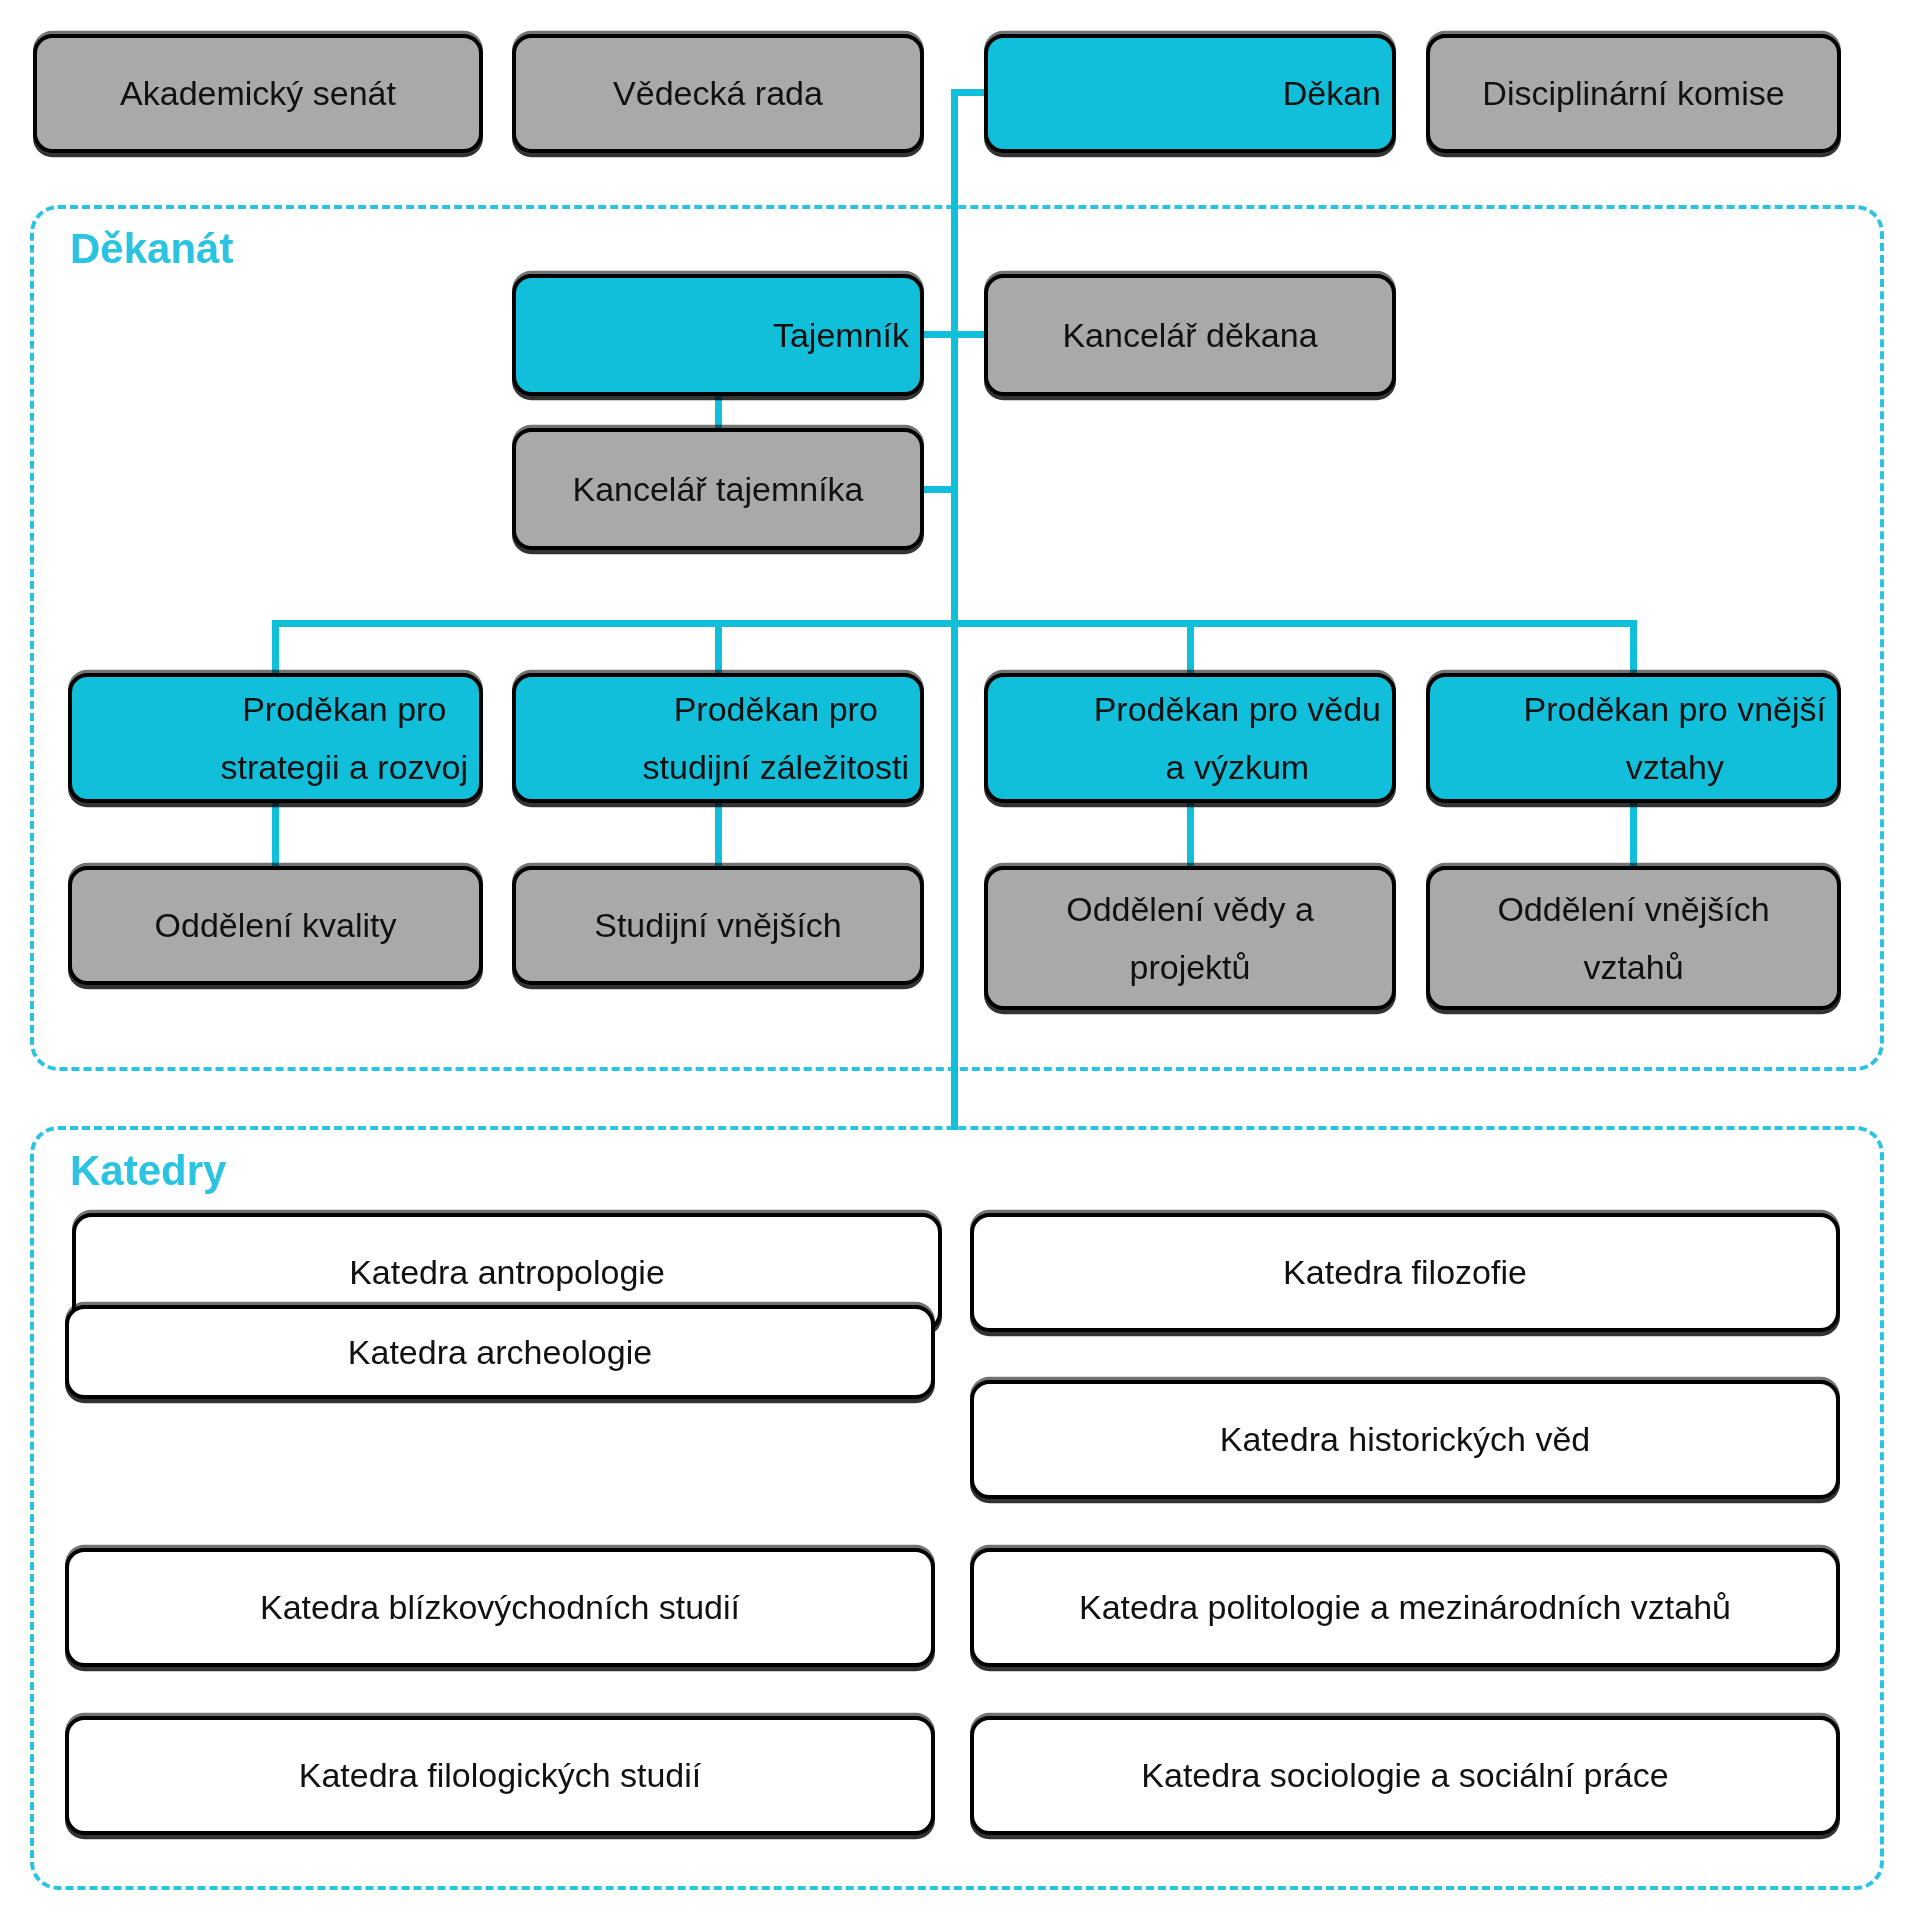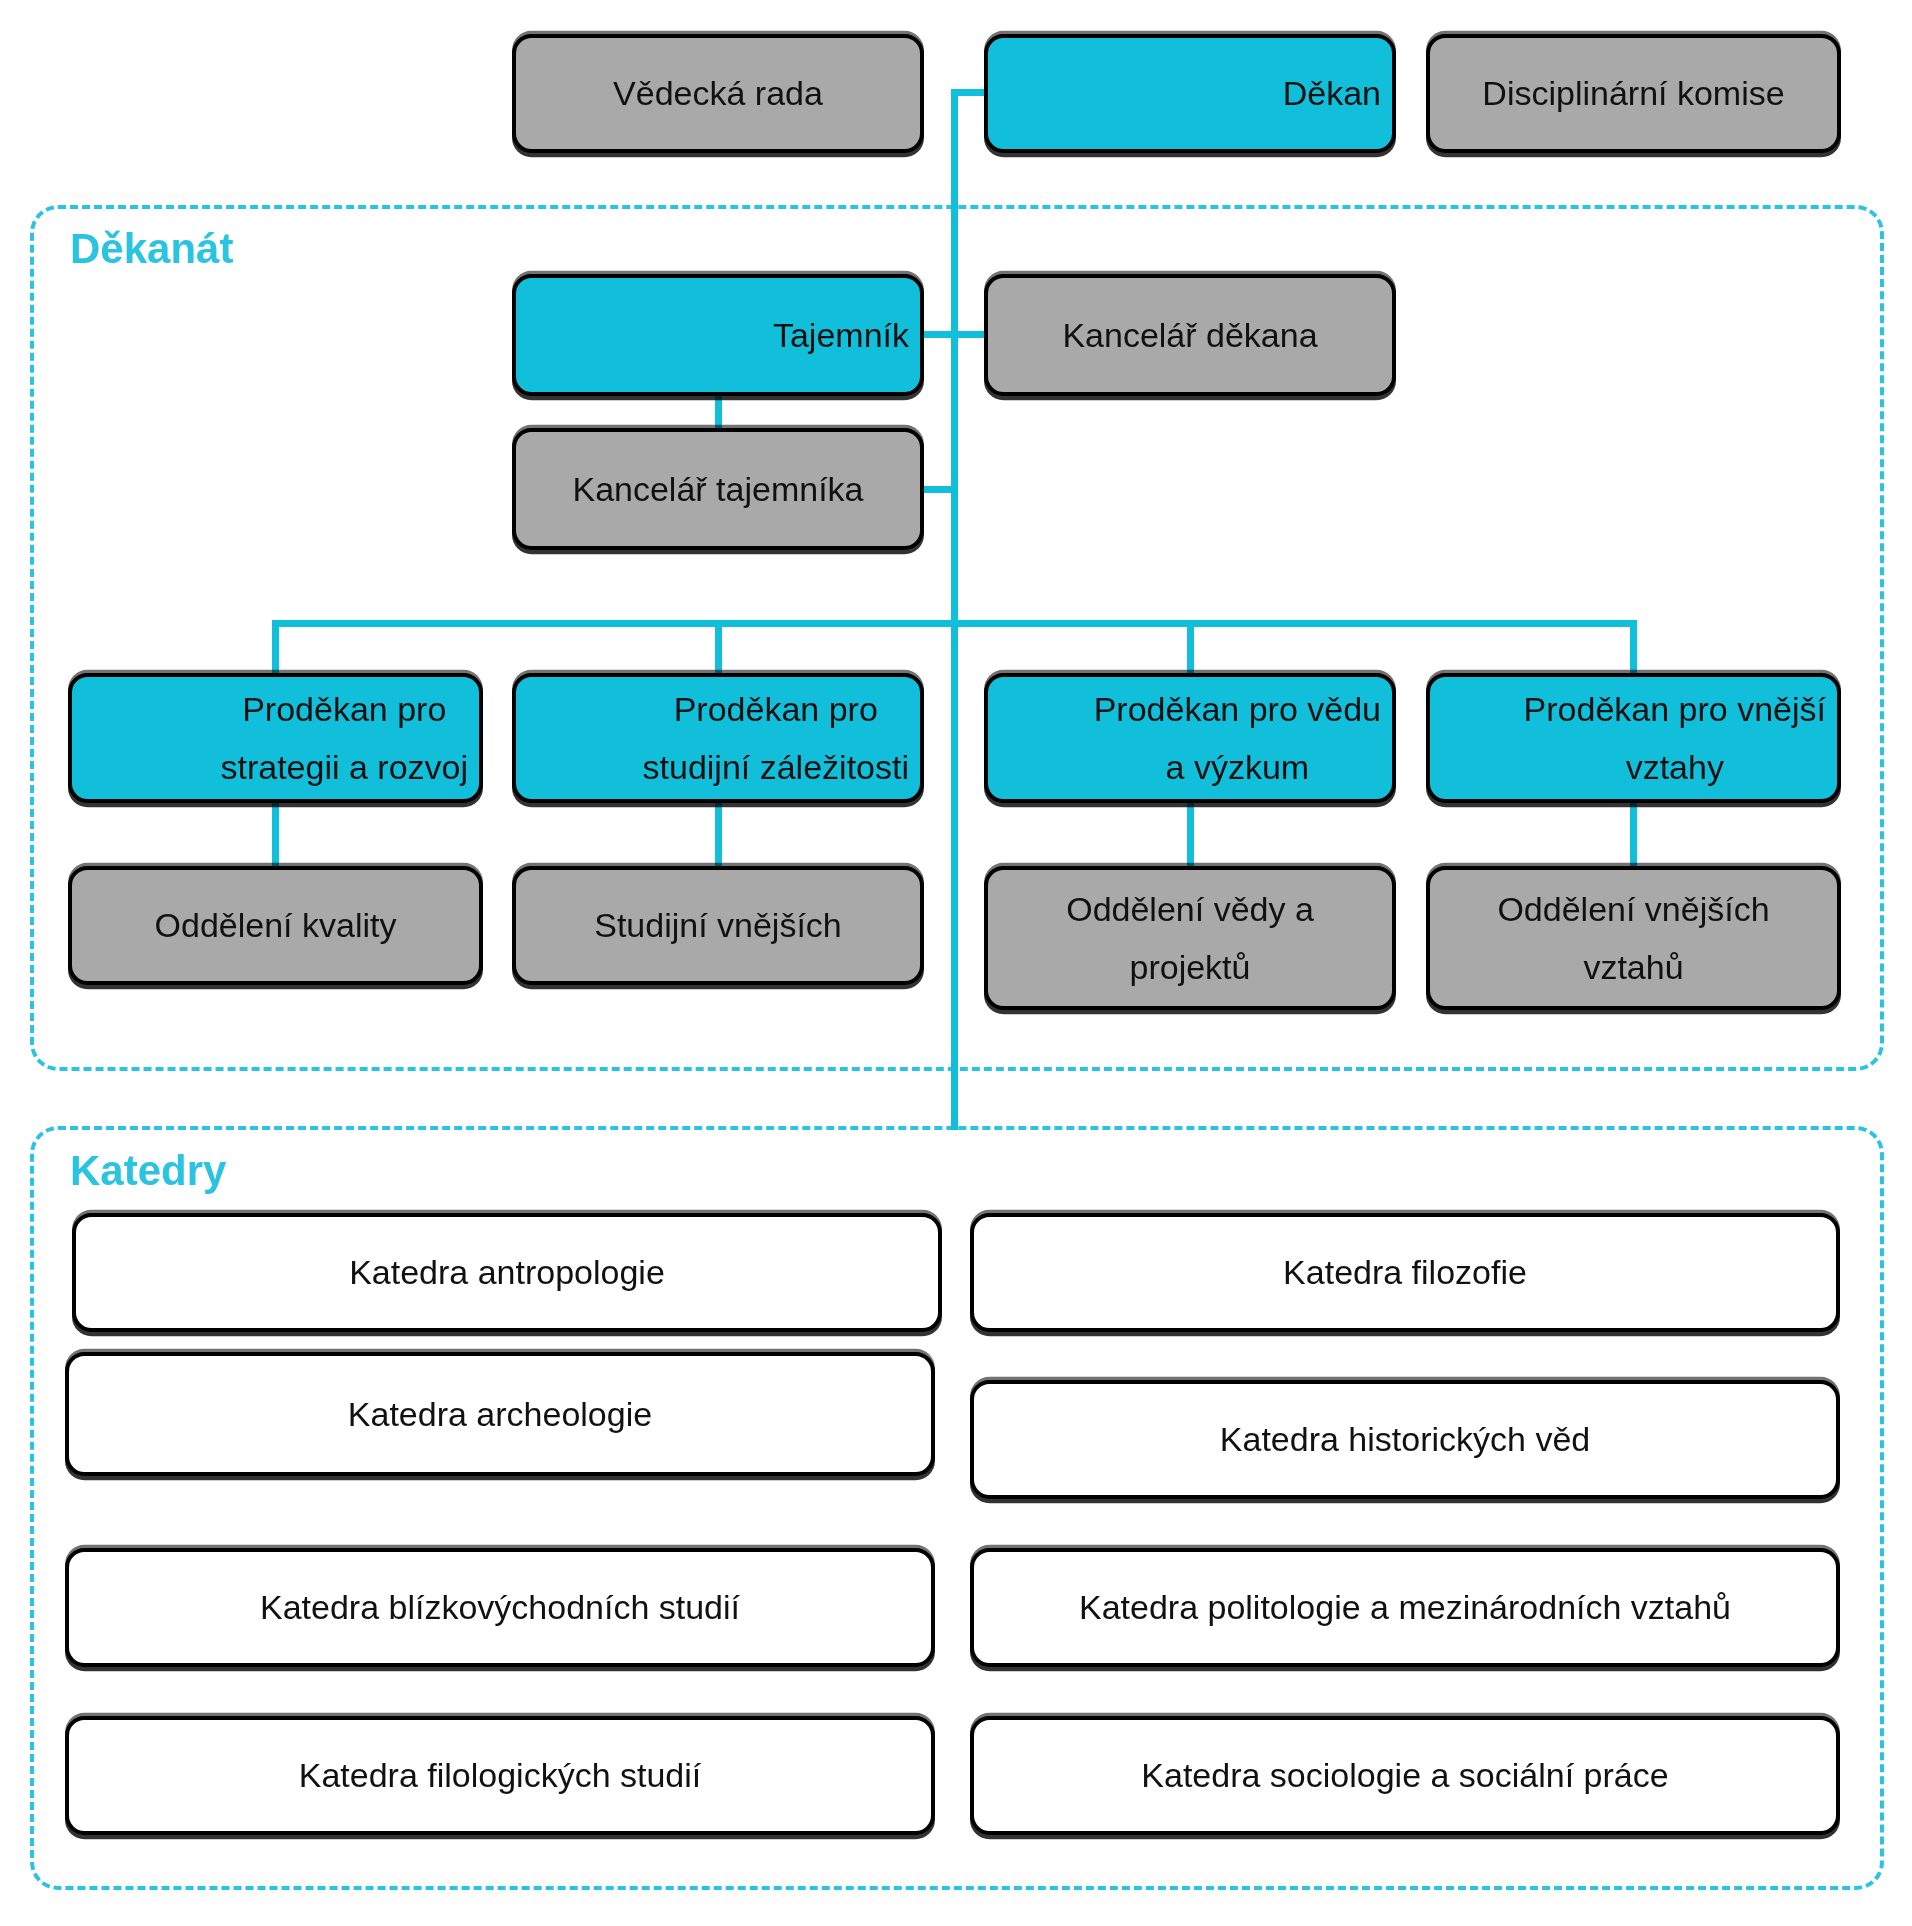--- a/index.html
+++ b/index.html
@@ -72,20 +72,23 @@
   <div class="cline" style="left:272px;top:620px;width:1364px;height:6.5px"></div>
   <div class="cline" style="left:272px;top:620px;width:6.5px;height:53px"></div>
   <div class="cline" style="left:715px;top:620px;width:6.5px;height:53px"></div>
   <div class="cline" style="left:1187px;top:620px;width:6.5px;height:53px"></div>
   <div class="cline" style="left:1630px;top:620px;width:6.5px;height:53px"></div>
   <div class="cline" style="left:272px;top:801px;width:6.5px;height:65px"></div>
   <div class="cline" style="left:715px;top:801px;width:6.5px;height:65px"></div>
   <div class="cline" style="left:1187px;top:801px;width:6.5px;height:65px"></div>
   <div class="cline" style="left:1630px;top:801px;width:6.5px;height:65px"></div>
 
+  <div class="box fill-gray" style="left:33px;top:34px;width:450px;height:119px">
+    <span class="lbl">Akademický senát</span>
+  </div>
   <div class="box fill-gray" style="left:512px;top:34px;width:412px;height:119px">
     <span class="lbl">Vědecká rada</span>
   </div>
   <div class="box fill-accent" style="left:984px;top:34px;width:412px;height:119px">
     <span class="lbl">Děkan</span>
   </div>
   <div class="box fill-gray" style="left:1426px;top:34px;width:415px;height:119px">
     <span class="lbl">Disciplinární komise</span>
   </div>
 
@@ -136,21 +139,21 @@
 
   <div class="group" style="left:30px;top:1126px;width:1854px;height:764px"></div>
   <div class="group-label" style="left:70px;top:1147px">Katedry</div>
 
   <div class="box fill-white" style="left:72px;top:1213px;width:870px;height:119px">
     <span class="lbl">Katedra antropologie</span>
   </div>
   <div class="box fill-white" style="left:970px;top:1213px;width:870px;height:119px">
     <span class="lbl">Katedra filozofie</span>
   </div>
-  <div class="box fill-white" style="left:65px;top:1352px;width:870px;height:124px">
+  <div class="box fill-white" style="left:65px;top:1305px;width:870px;height:94px">
     <span class="lbl">Katedra archeologie</span>
   </div>
   <div class="box fill-white" style="left:65px;top:1548px;width:870px;height:119px">
     <span class="lbl">Katedra blízkovýchodních studií</span>
   </div>
   <div class="box fill-white" style="left:970px;top:1380px;width:870px;height:119px">
     <span class="lbl">Katedra historických věd</span>
   </div>
   <div class="box fill-white" style="left:970px;top:1548px;width:870px;height:119px">
     <span class="lbl">Katedra politologie a mezinárodních vztahů</span>

